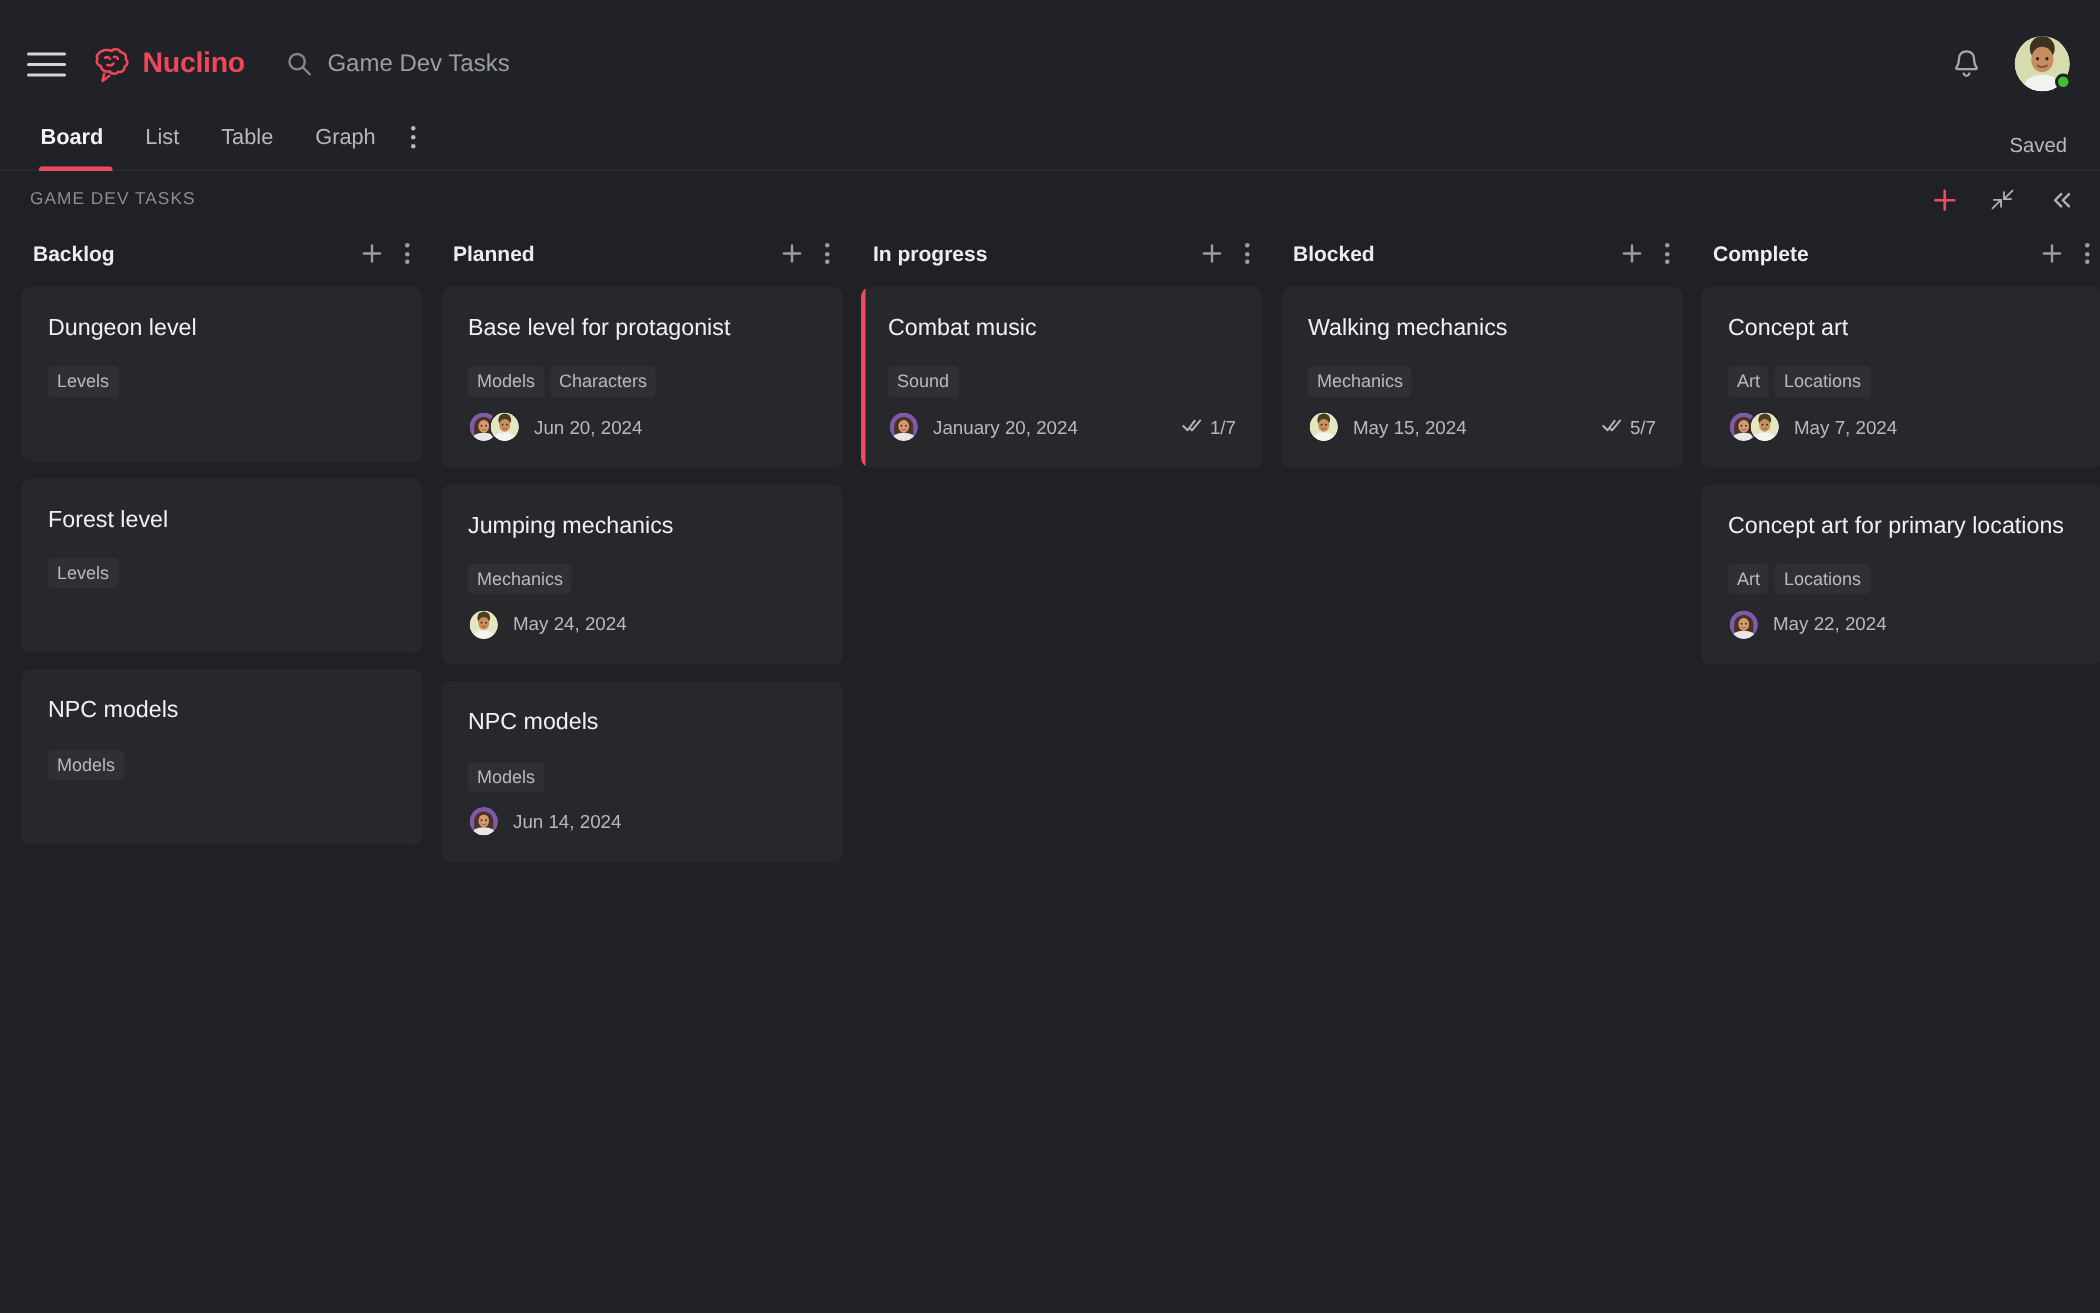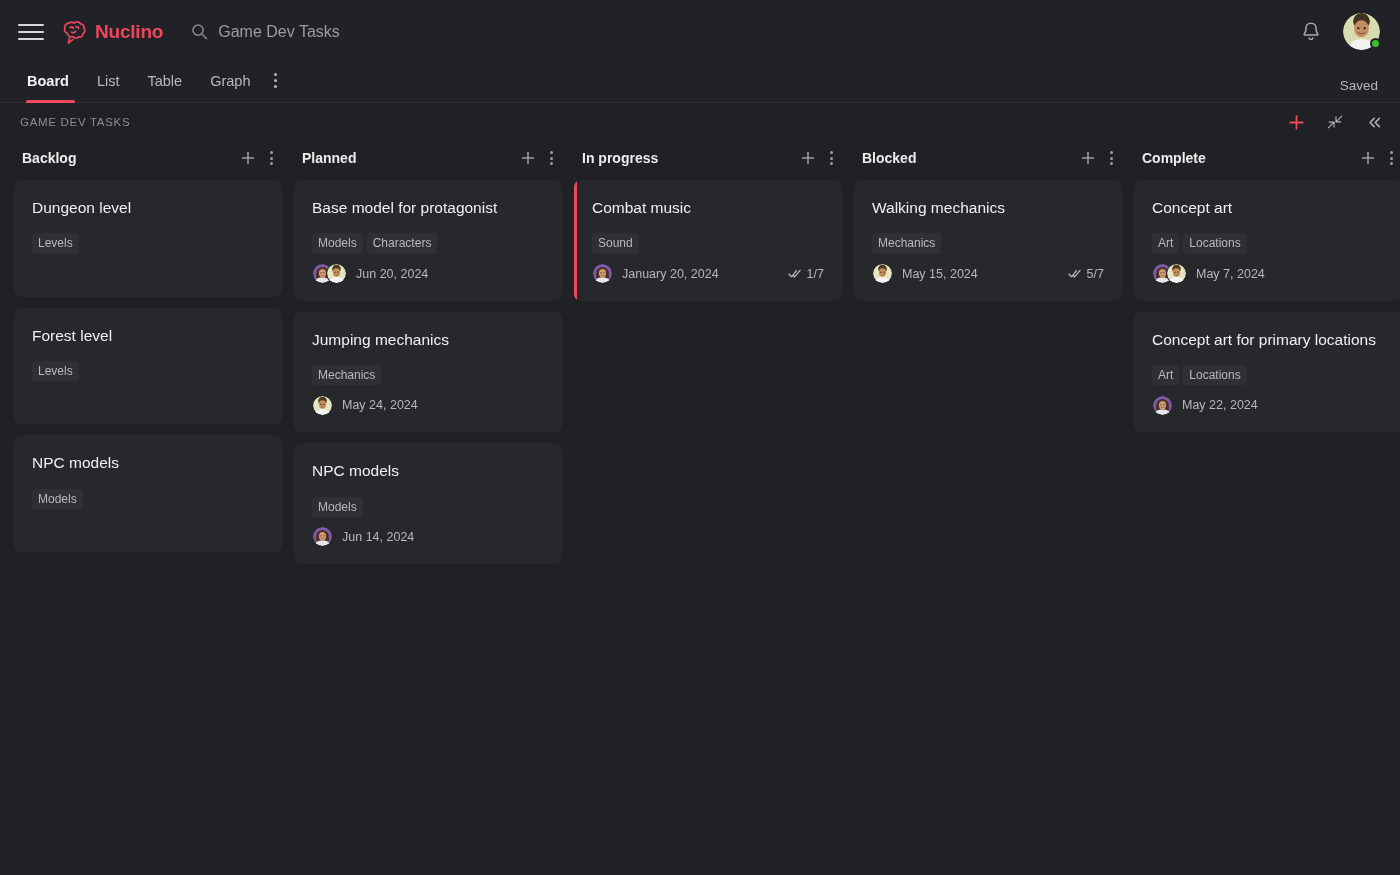--- a/index.html
+++ b/index.html
@@ -12,20 +12,21 @@
   }
 
   
   .topbar {
     height: 63px;
     background: #212227;
     display: flex;
     align-items: center;
     padding: 0 18px;
     position: relative;
+    margin-top: 11px;
   }
   .hamburger {
     width: 26px; height: 26px;
     display: flex; flex-direction: column; justify-content: center; gap: 5px;
     cursor: pointer;
     margin-right: 16px;
   }
   .hamburger i { display:block; height: 2px; background: #d4d6d8; border-radius: 1px; }
 
   .logo { display: flex; align-items: center; gap: 7px; cursor: pointer; }
@@ -183,21 +184,21 @@
     overflow: hidden; display: block;
     border: 1.5px solid #26282c;
   }
   .av + .av { margin-left: -7px; }
   .date {
     font-size: 12.5px; color: #b6b8bb;
     margin-left: 9px;
   }
   .progress {
     position: absolute; right: 0; top: 50%; transform: translateY(-50%);
-    display: flex; align-items: center; gap: 5px;
+    display: flex; gap: 5px;
   }
   .dbl-check { width: 14px; height: 11px; display:block; }
   .progress-text { font-size: 12.5px; color: #b6b8bb; }
   .meta-spacer { flex: 1; }
 </style>
 </head>
 <body>
 
 <div class="topbar">
   <div class="hamburger">
@@ -373,21 +374,21 @@
       <span class="col-more">
         <span class="dots-v2">
             <i></i>
             <i></i>
             <i></i>
           </span>
       </span>
     </div>
     <div class="col-body">
   <div class="card">
-    <div class="card-title">Base model for protagonist</div>
+    <div class="card-title">Base level for protagonist</div>
     <div class="tags">
             <span class="tag">Models</span>
             <span class="tag">Characters</span>
           </div>
     <div class="card-meta">
       <span class="avatars">
               <svg class="av" viewBox="0 0 24 24">
       <defs>
                   <clipPath id="c0">
                     <circle cx="12" cy="12" r="12"></circle>

